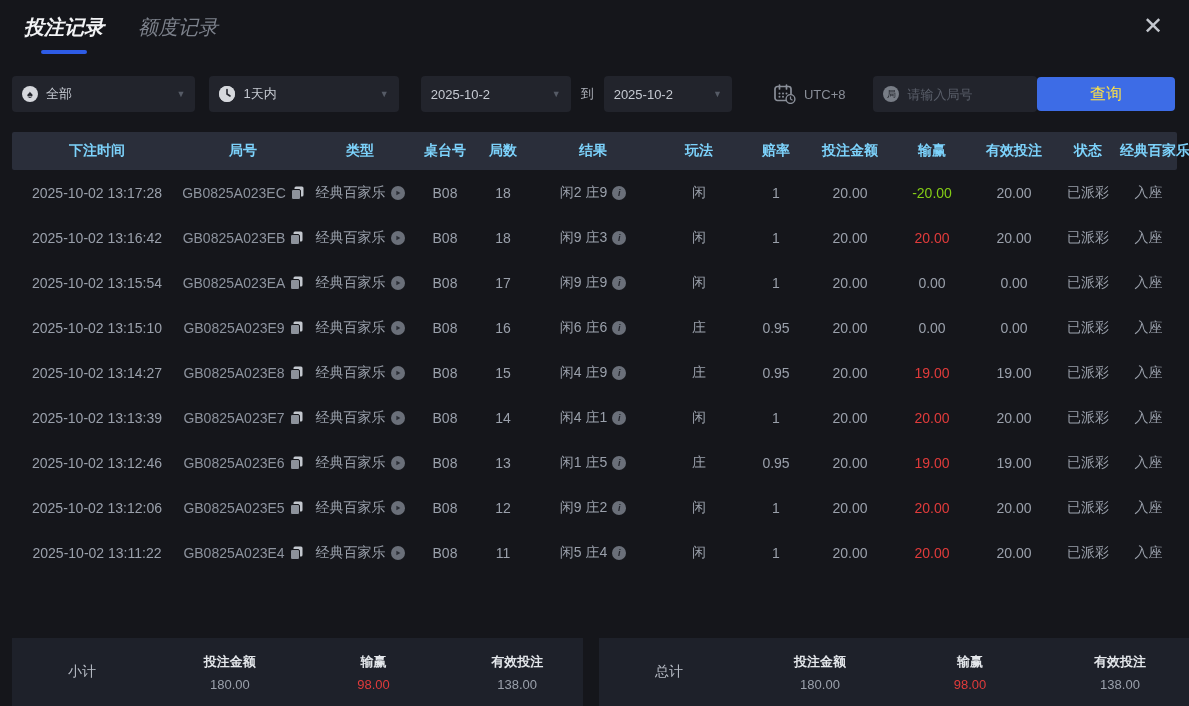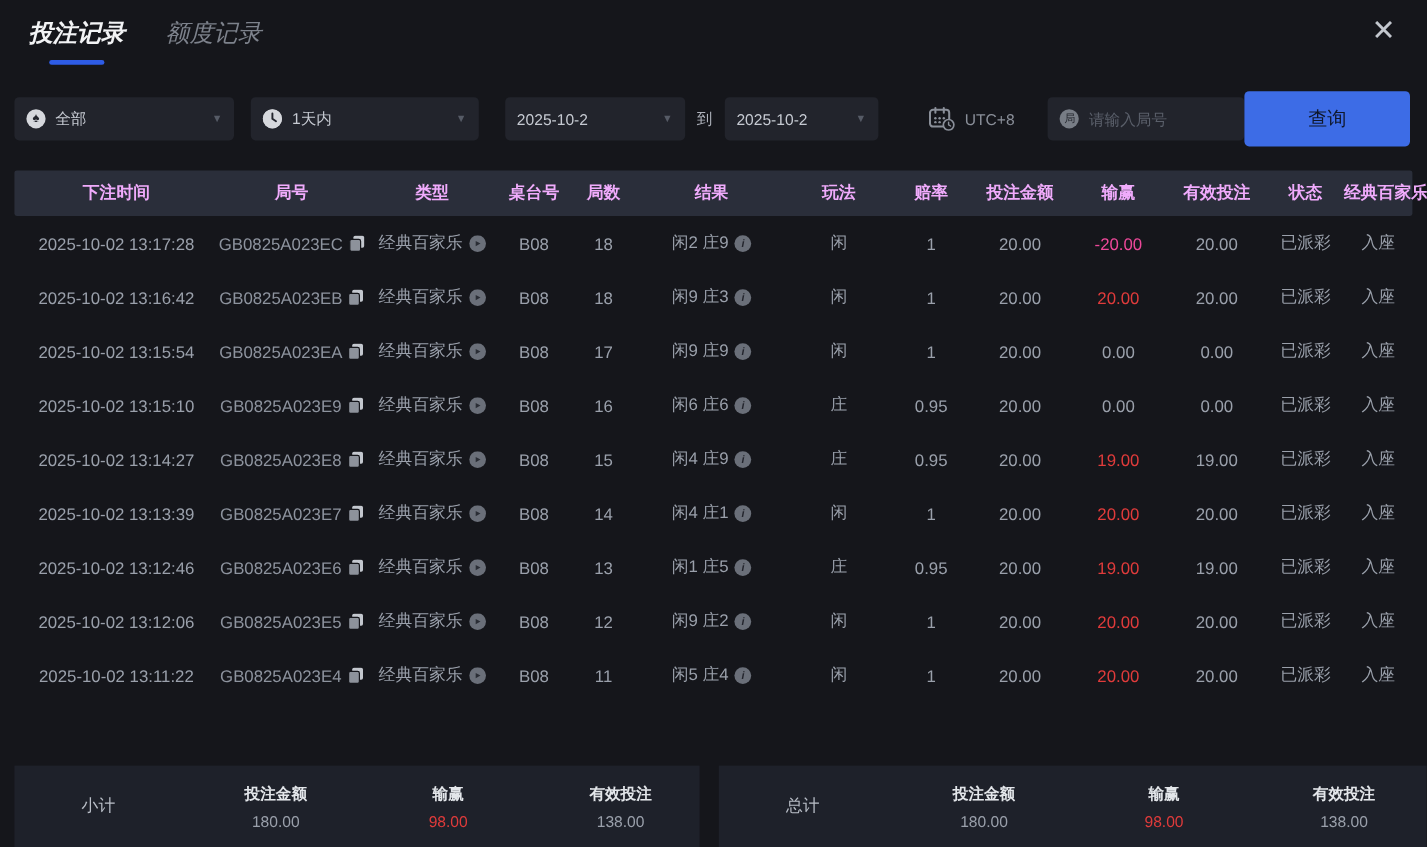--- a/index.html
+++ b/index.html
@@ -41,44 +41,44 @@
     height:36px; width:166px; background:#22242c; border-radius:4px;
     display:flex; align-items:center; padding:0 10px; margin-left:28px;
   }
   .search-box .icon-circle { background:#787d86; font-size:9px; }
   .search-box input {
     background:transparent; border:none; outline:none; width:110px;
     font-size:13px; color:#c6cad2; font-family:inherit;
   }
   .search-box input::placeholder { color:#5a5f6a; }
   .query-btn {
-    margin-left:auto; width:140px; height:46px; background:#3d6ce6; border:none; border-radius:4px;
-    color:#0f172a; font-size:16px; cursor:pointer; font-family:inherit;
+    margin-left:auto; width:140px; height:34px; background:#3d6ce6; border:none; border-radius:4px;
+    color:#fde047; font-size:16px; cursor:pointer; font-family:inherit;
   }
   
   .table-wrap { margin:20px 12px 0 12px; }
   .grid-row {
     display:grid;
     grid-template-columns:170px 122px 112px 58px 58px 122px 90px 64px 84px 80px 84px 64px 1fr;
     align-items:center;
   }
   .thead { background:#2a2e3a; height:38px; border-radius:2px; }
-  .thead .cell { color:#f0abfc; font-size:14px; font-weight:bold; text-align:center; }
+  .thead .cell { color:#7dd3fc; font-size:14px; font-weight:bold; text-align:center; }
   .tbody { min-height:430px; }
   .tbody .grid-row { height:45px; }
   .cell { text-align:center; font-size:14px; color:#9aa0ab; white-space:nowrap; }
   .cell-inline { display:flex; align-items:center; justify-content:center; gap:5px; }
   .game-id { color:#8d939e; }
   .mini-circle {
     width:14px; height:14px; border-radius:50%; background:#6a6f79; color:#23252d;
     display:inline-flex; align-items:center; justify-content:center;
     font-size:9px; font-style:italic; font-weight:bold; flex:0 0 auto;
   }
   .tone-red { color:#e03b3b; }
-  .tone-green { color:#ec4899; }
+  .tone-green { color:#84cc16; }
   .tone-neutral { color:#9aa0ab; }
   
   .summaries { position:absolute; left:0; right:0; bottom:0; display:flex; }
   .panel {
     background:#1e212a; height:68px; display:flex; align-items:center;gap:12px;
   }
   .panel-left { margin-left:12px; width:571px; }
   .panel-right { margin-left:16px; flex:1; }
   .panel .panel-label { width:140px; text-align:center; font-size:14px; color:#b9bec7; }
   .sum-group { flex:1; text-align:center; }

